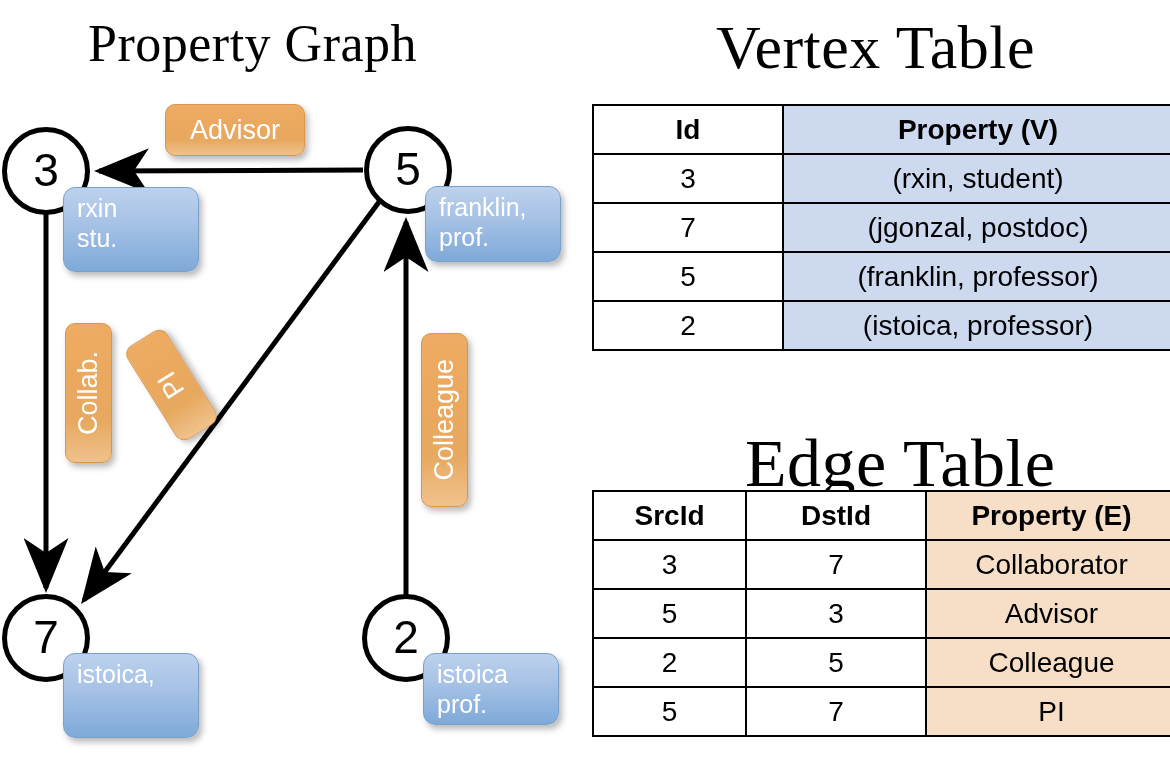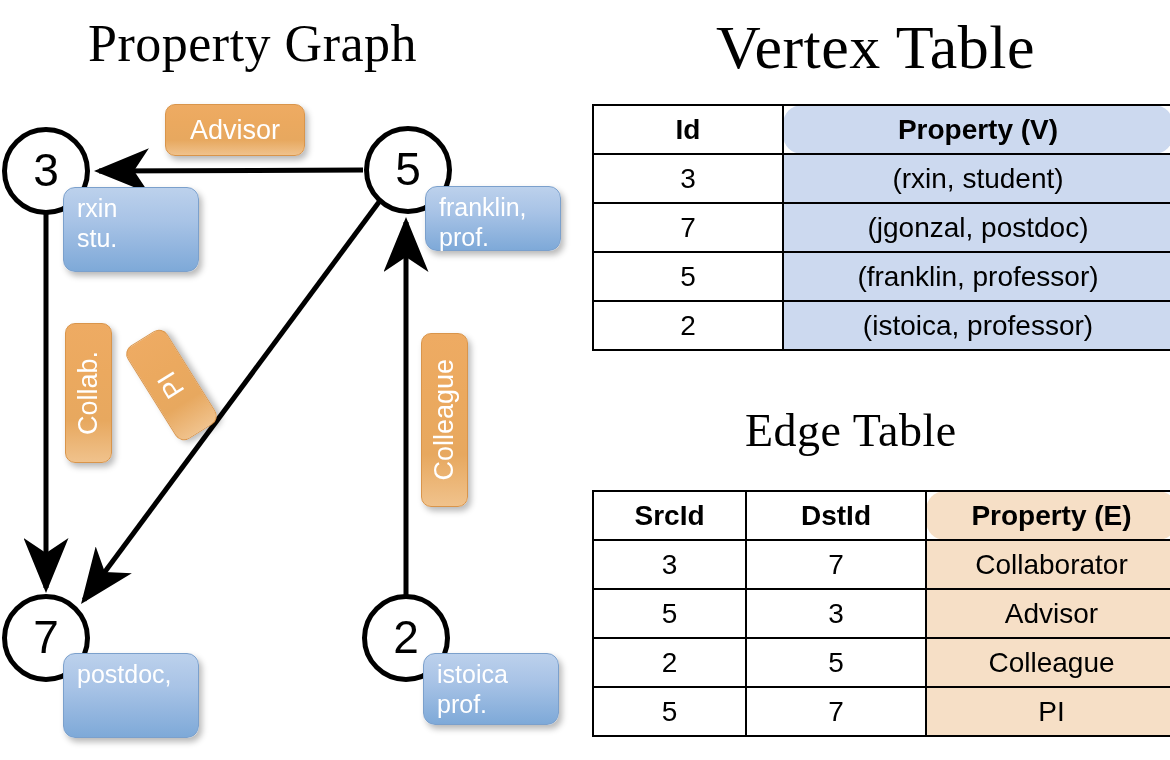--- a/index.html
+++ b/index.html
@@ -16,21 +16,21 @@
   .title{
     position:absolute;
     font-family:Liberation Serif, serif;
     font-weight:300;
     color:#000;
     white-space:nowrap;
     letter-spacing:0.5px;
   }
   #title-graph{left:88px;top:14px;font-size:52px;}
   #title-vertex{left:716px;top:12px;font-size:62px;}
-  #title-edge{left:745px;top:404px;font-size:46px;}
+  #title-edge{left:745px;top:424px;font-size:68px;}
 
   
   #graph-svg{position:absolute;left:0;top:0;width:585px;height:760px;}
 
   .node-circle{
     position:absolute;
     width:88px;height:88px;
     border:5px solid #000;
     border-radius:50%;
     background:#fff;
@@ -97,21 +97,21 @@
   table.gtable td, table.gtable th{
     border:2px solid #000;
     text-align:center;
     font-weight:300;
     font-size:28px;
     color:#000;
     padding:0;
     height:47px;
     background:#ffffff;
   }
-  table.gtable th{font-weight:bold;font-size:28px;border-radius:19px;}
+  table.gtable th{font-weight:bold;font-size:28px;}
 
   
   #vertex-table{left:592px;top:104px;width:578px;}
   #vertex-table .c-id{width:188px;}
   #vertex-table .c-prop{width:388px;background:#ccd9ef;}
   #vertex-table th.c-prop{background:#ccd9ef;}
 
   
   #edge-table{left:592px;top:490px;width:578px;}
   #edge-table .c-src{width:151px;margin-left:9px;}
@@ -162,29 +162,29 @@
 
   <div class="node-circle" style="left:2px;top:127px;"></div>
   <div class="node-label" style="left:2px;top:127px;">3</div>
   <div class="prop-box" style="left:63px;top:187px;width:136px;height:85px;">
     <span>rxin</span>
     <span>stu.</span>
   </div>
 
   <div class="node-circle" style="left:364px;top:126px;"></div>
   <div class="node-label" style="left:364px;top:126px;">5</div>
-  <div class="prop-box" style="left:425px;top:186px;width:136px;height:65px;">
+  <div class="prop-box" style="left:425px;top:186px;width:136px;height:76px;">
     <span>franklin,</span>
     <span>prof.</span>
   </div>
 
   <div class="node-circle" style="left:2px;top:594px;"></div>
   <div class="node-label" style="left:2px;top:594px;">7</div>
   <div class="prop-box" style="left:63px;top:653px;width:136px;height:85px;">
-    <span>postdoc,</span>
+    <span>istoica,</span>
   </div>
 
   <div class="node-circle" style="left:362px;top:594px;"></div>
   <div class="node-label" style="left:362px;top:594px;">2</div>
   <div class="prop-box" style="left:423px;top:653px;width:136px;height:72px;">
     <span>istoica</span>
     <span>prof.</span>
   </div>
 
   <table class="gtable" id="vertex-table">

